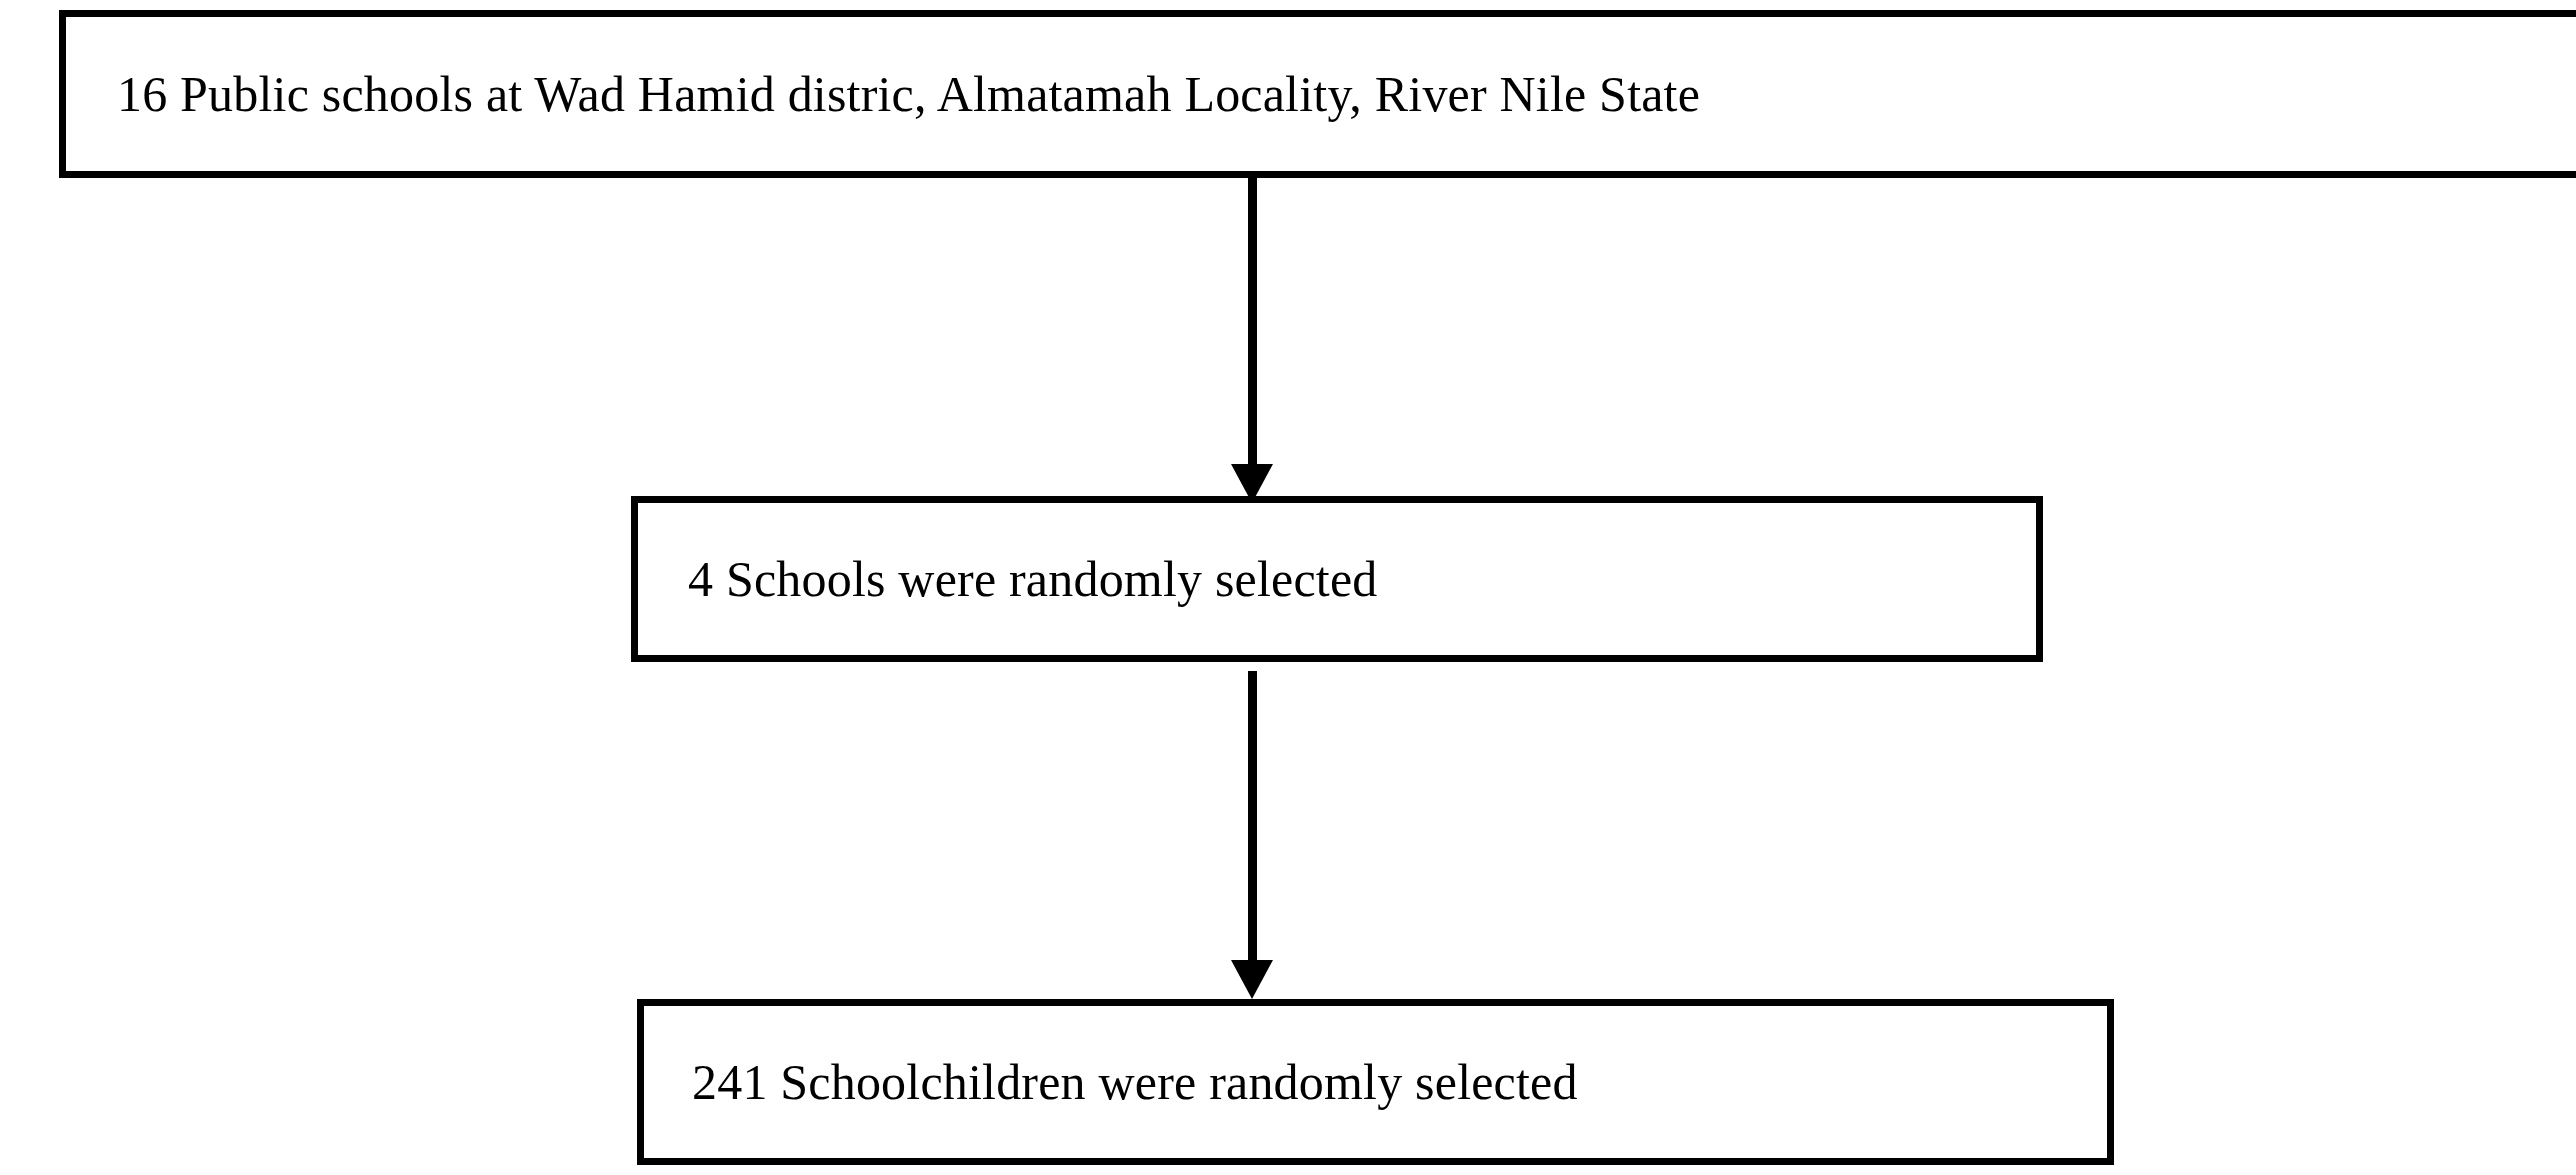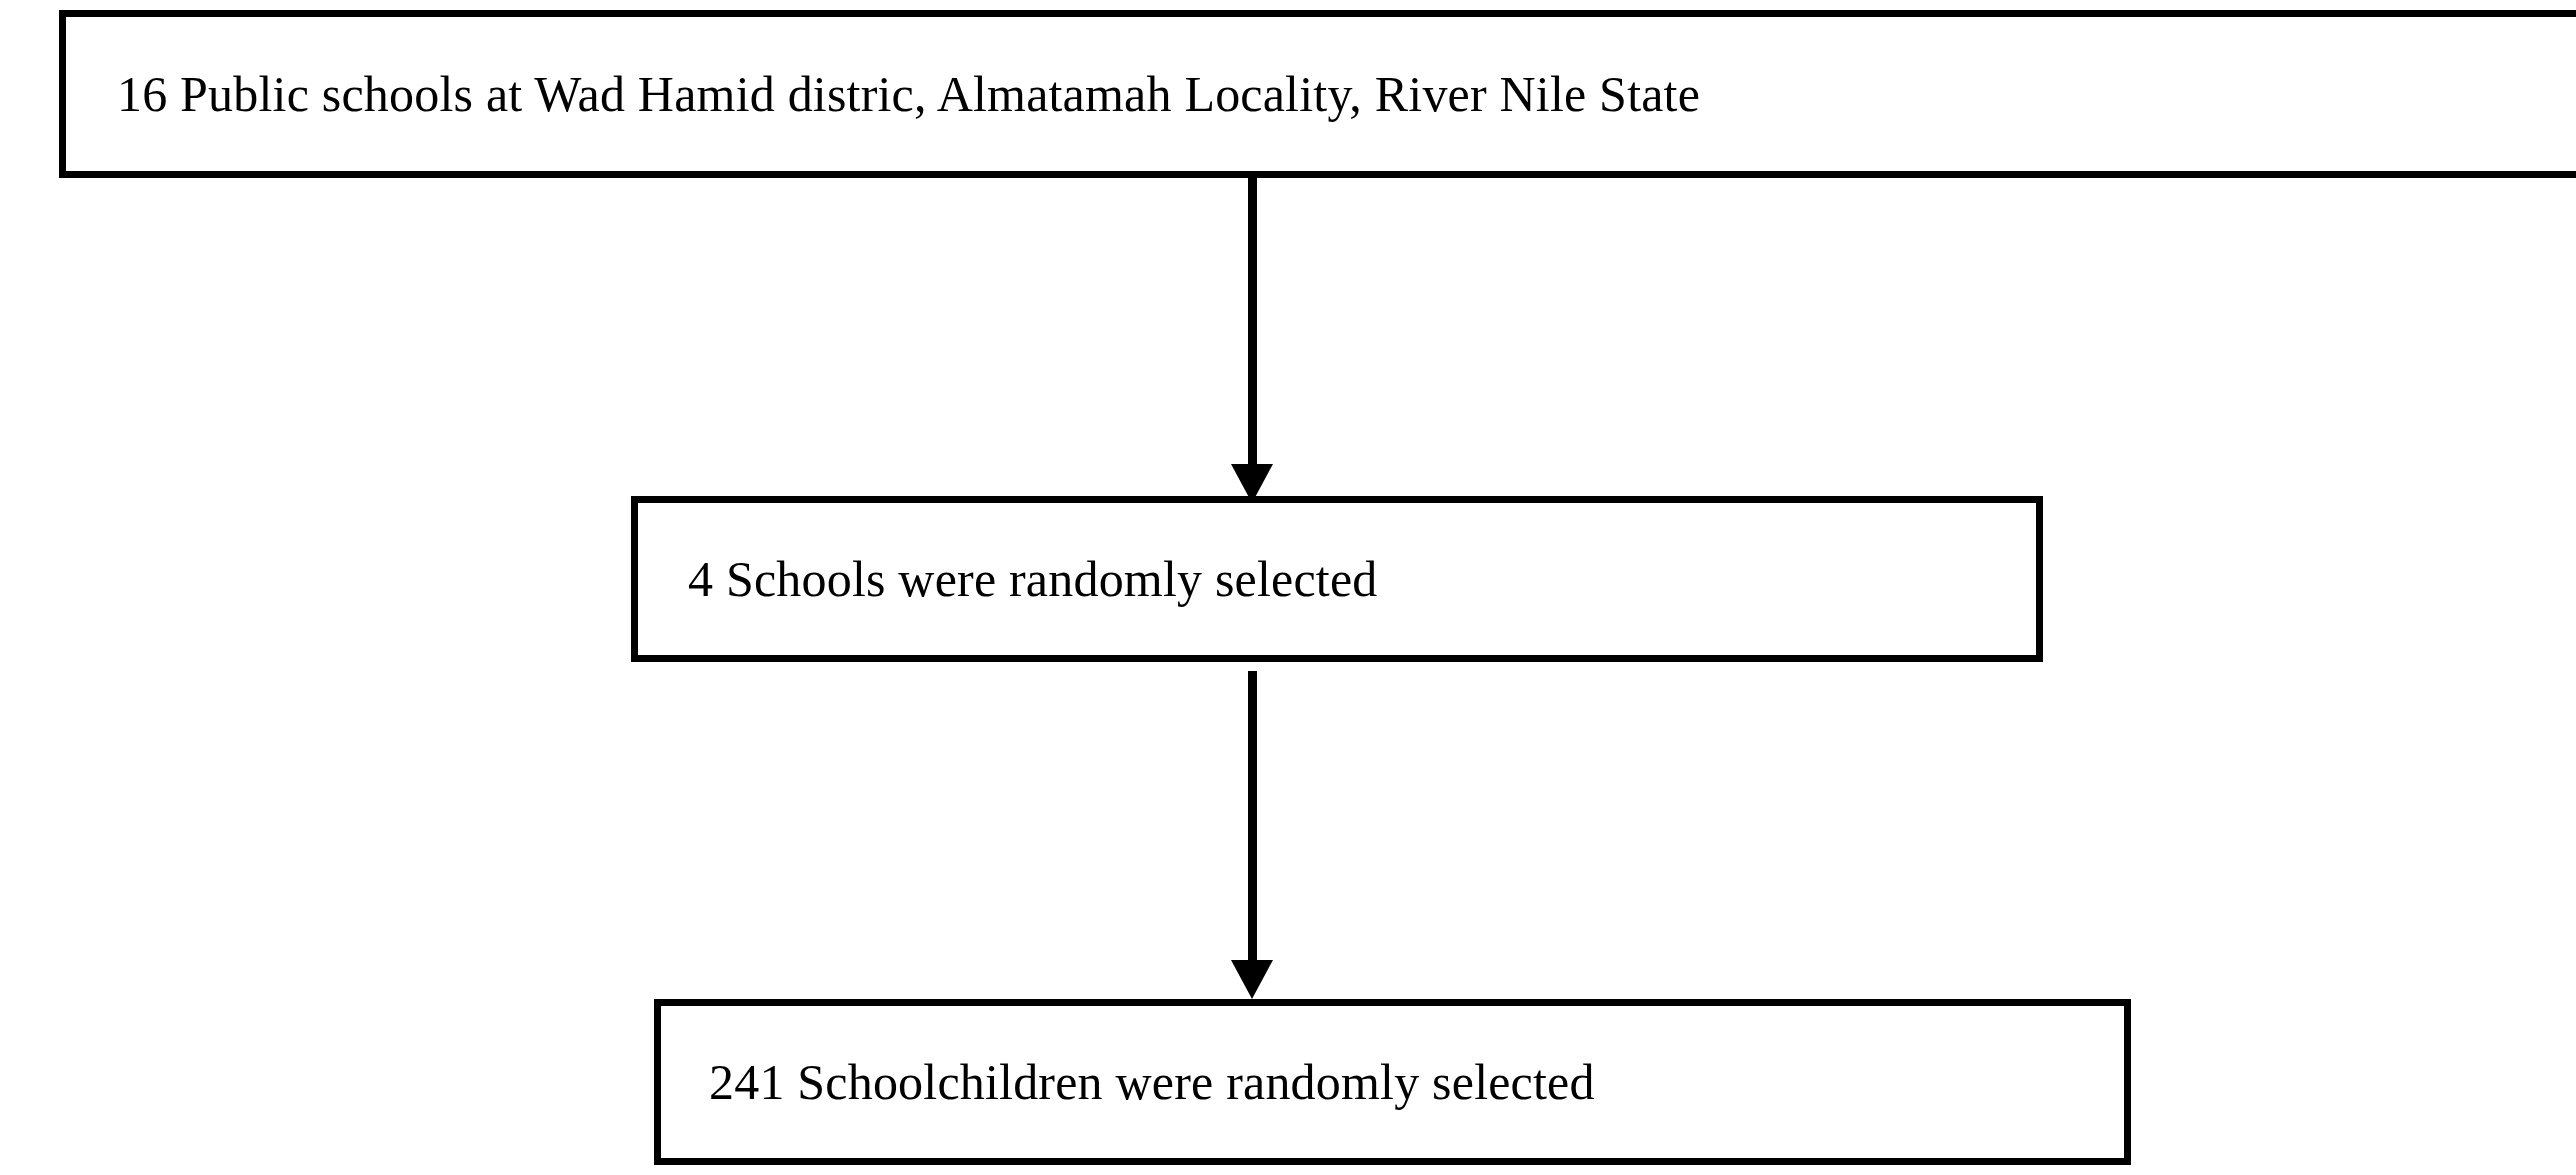--- a/index.html
+++ b/index.html
@@ -51,21 +51,21 @@
     left: 583px;
     top: 496px;
     width: 1412px;
     height: 166px;
   }
   #node-schools .box-label {
     padding-left: 50px;
   }
   
   #node-children {
-    left: 606px;
+    left: 589px;
     top: 999px;
     width: 1477px;
     height: 166px;
   }
   #node-children .box-label {
     padding-left: 48px;
   }
   
   .connector {
     position: absolute;

